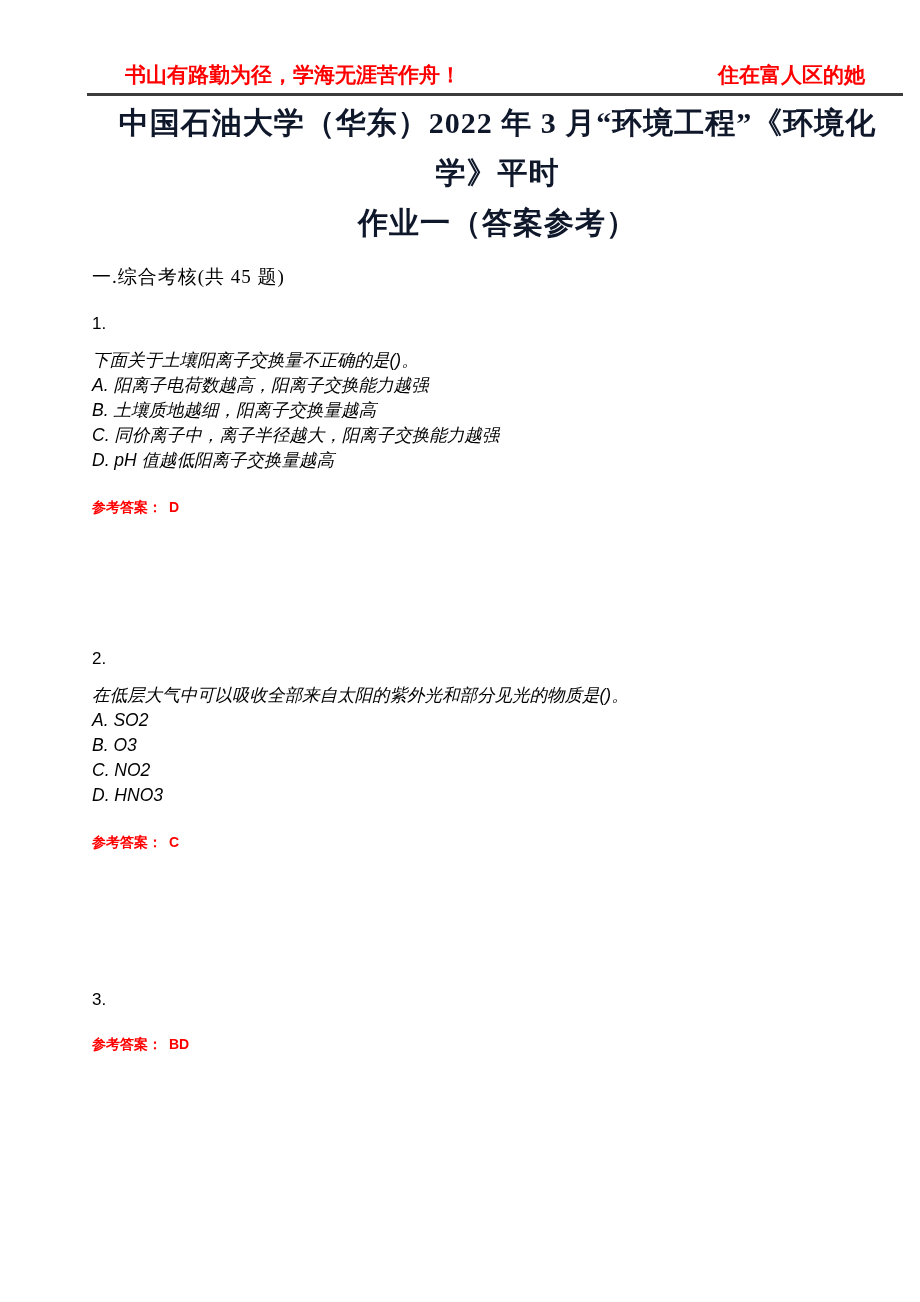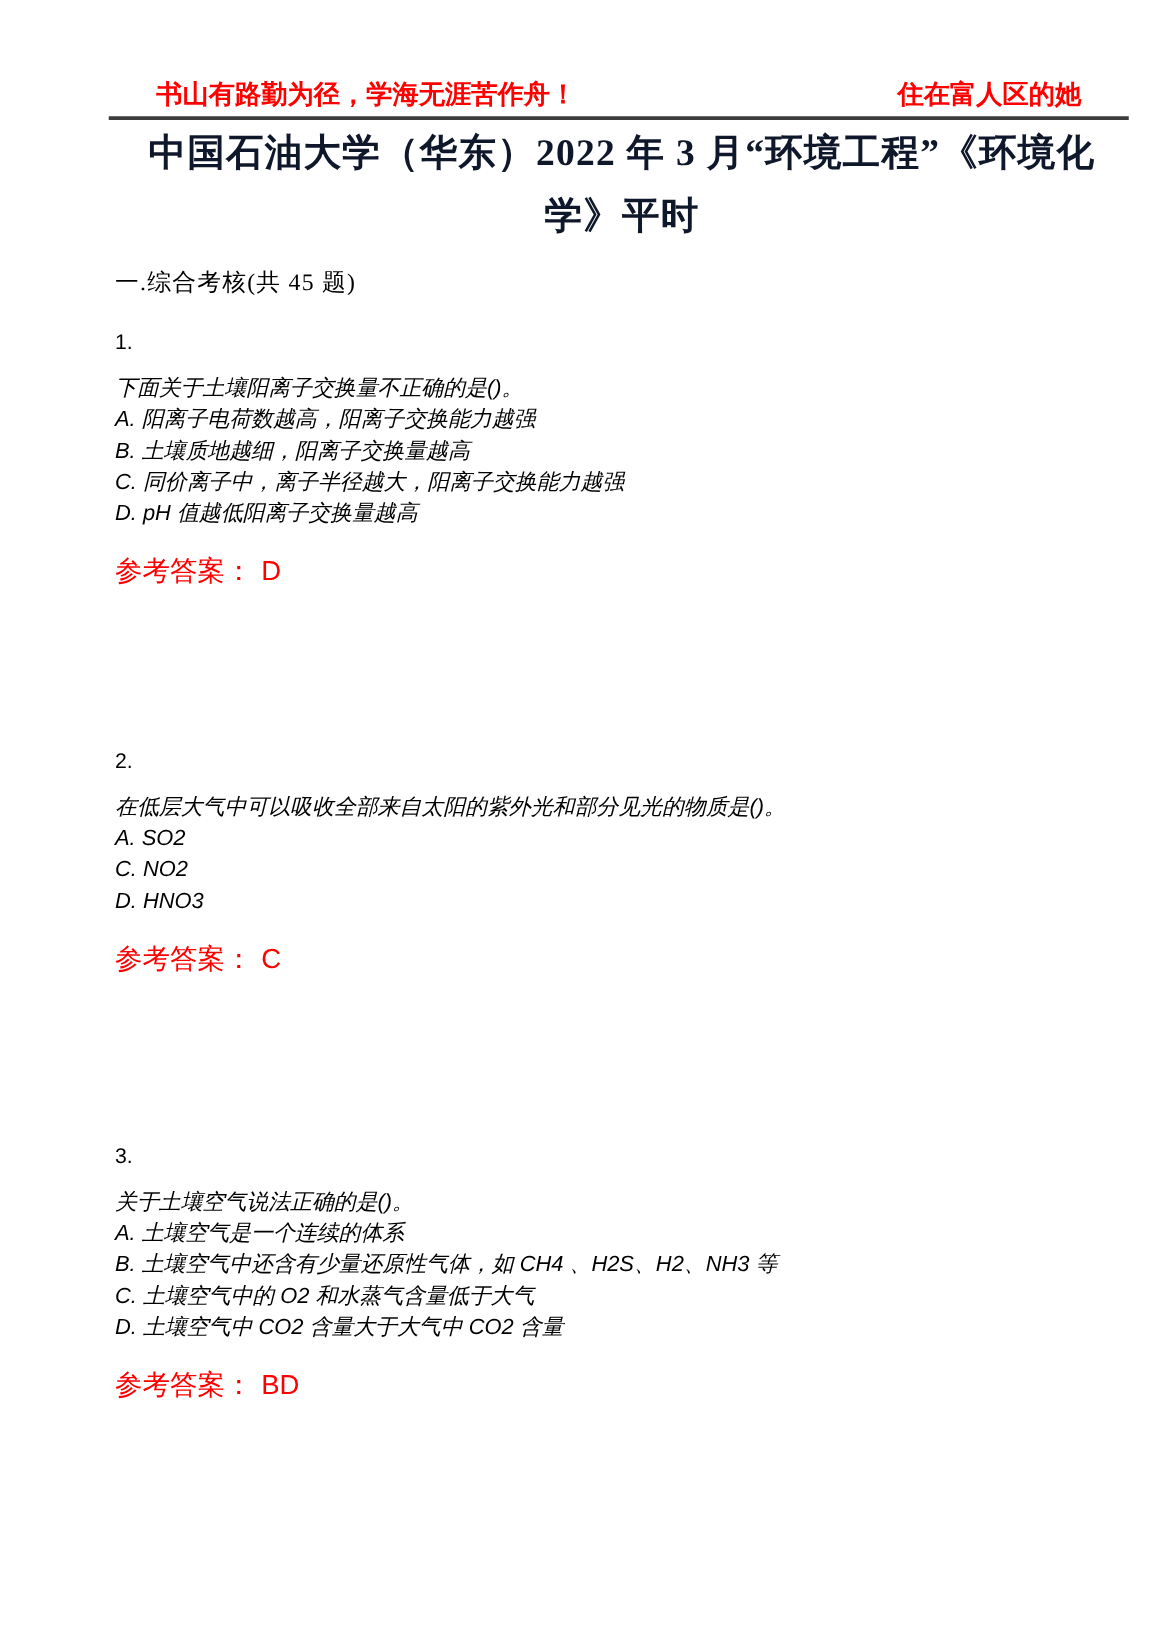--- a/index.html
+++ b/index.html
@@ -68,41 +68,42 @@
   }
   .q-body {
     margin-top: 14px;
     font-size: 17.5px;
     line-height: 25px;
     color: #000000;
   }
   .q-stem, .q-option { white-space: nowrap; font-style: italic; }
   .q-answer {
     margin-top: 22px;
-    font-size: 22px;
+    font-size: 14px;
     line-height: 24px;
-    font-weight: normal;
+    font-weight: bold;
     color: #ff0000;
     white-space: nowrap;
   }
   .q-answer .answer-value { margin-left: 7px; }
 </style>
 </head>
 <body>
 
 <div class="page">
 
   <div class="header-row">
     <span>书山有路勤为径，学海无涯苦作舟！</span>
     <span>住在富人区的她</span>
   </div>
   <div class="rule"></div>
 
   <div class="doc-title">
     <div>中国石油大学（华东）2022 年 3 月“环境工程”《环境化学》平时</div>
+    <div>作业一（答案参考）</div>
   </div>
 
   <div class="section-heading">一.综合考核(共 45 题)</div>
 
   <div class="question q1">
     <div class="q-number">1.</div>
     <div class="q-body">
       <div class="q-stem">下面关于土壤阳离子交换量不正确的是()。</div>
       <div class="q-option">A. 阳离子电荷数越高，阳离子交换能力越强</div>
       <div class="q-option">B. 土壤质地越细，阳离子交换量越高</div>
@@ -112,35 +113,29 @@
     <div class="q-answer">
       <span class="answer-label">参考答案：</span><span class="answer-value">D</span>
     </div>
   </div>
 
   <div class="question q2">
     <div class="q-number">2.</div>
     <div class="q-body">
       <div class="q-stem">在低层大气中可以吸收全部来自太阳的紫外光和部分见光的物质是()。</div>
       <div class="q-option">A. SO2</div>
+      <div class="q-option">B. O3</div>
       <div class="q-option">C. NO2</div>
       <div class="q-option">D. HNO3</div>
     </div>
     <div class="q-answer">
       <span class="answer-label">参考答案：</span><span class="answer-value">C</span>
     </div>
   </div>
 
   <div class="question q3">
     <div class="q-number">3.</div>
-    <div class="q-body">
-      <div class="q-stem">关于土壤空气说法正确的是()。</div>
-      <div class="q-option">A. 土壤空气是一个连续的体系</div>
-      <div class="q-option">B. 土壤空气中还含有少量还原性气体，如 CH4 、H2S、H2、NH3 等</div>
-      <div class="q-option">C. 土壤空气中的 O2 和水蒸气含量低于大气</div>
-      <div class="q-option">D. 土壤空气中 CO2 含量大于大气中 CO2 含量</div>
-    </div>
     <div class="q-answer">
       <span class="answer-label">参考答案：</span><span class="answer-value">BD</span>
     </div>
   </div>
 
 </div>
 
 </body></html>

